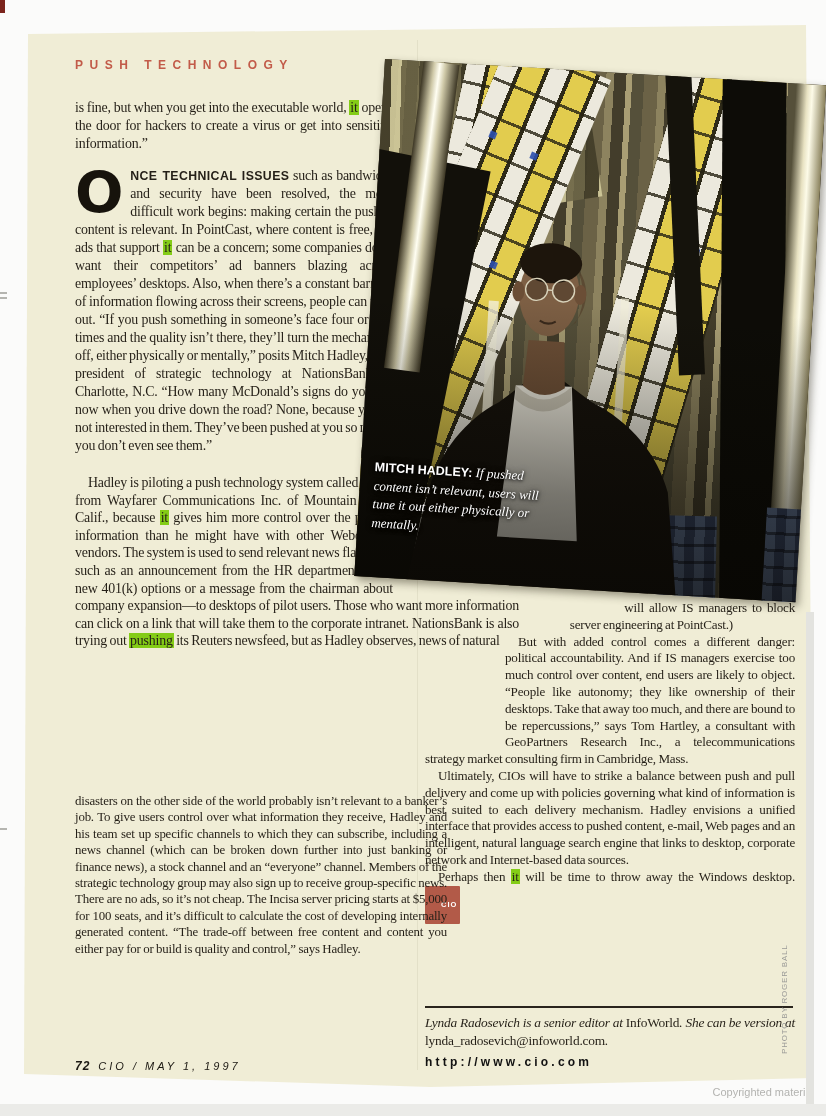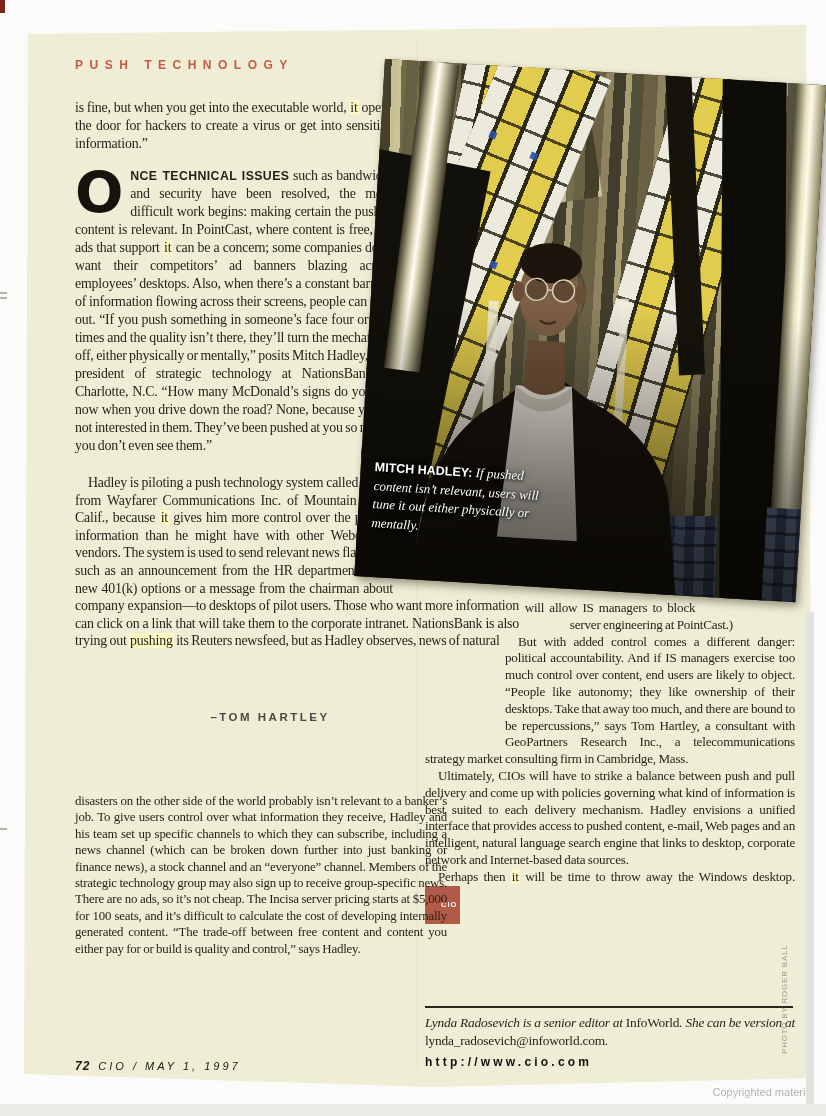--- a/index.html
+++ b/index.html
@@ -18,21 +18,21 @@
 
   
   .serif{font-family:"Liberation Serif",serif;font-size:13.9px;line-height:18px;
          letter-spacing:-0.2px;word-spacing:-0.8px;text-align:justify;}
   .serif-sm{font-family:"Liberation Serif",serif;font-size:13.1px;line-height:16.8px;
          letter-spacing:-0.2px;word-spacing:-0.6px;text-align:justify;}
   .serif-xs{font-family:"Liberation Serif",serif;font-size:12.9px;line-height:16.4px;
          letter-spacing:-0.2px;word-spacing:-0.5px;text-align:justify;}
   p{margin:0;}
   .indent{text-indent:13px;}
-  .hl{background:#fef9c3;padding:0 1px;}
+  .hl{background:#84cc16;padding:0 1px;}
   .rm{font-style:normal;}
   .endmark{display:inline-block;background:#b25a48;color:#fff;font-family:"Liberation Sans",sans-serif;
            font-size:7.5px;font-weight:bold;letter-spacing:1px;line-height:10px;padding:14px 3px;
            border-radius:1px;vertical-align:1px;}
 
   #label{left:75px;top:58px;font-family:"Liberation Sans",sans-serif;font-size:12px;font-weight:bold;
          letter-spacing:6.5px;color:#c25b49;}
   #intro{left:75px;top:99px;width:318px;}
   #leadpara{left:75px;top:167px;width:318px;}
   .dropcap{float:left;font-family:"DejaVu Sans",sans-serif;font-weight:900;font-size:57px;
@@ -44,21 +44,21 @@
 
   
   #pullquote{left:58px;top:702px;width:424px;text-align:center;}
   #pq-text{font-family:"Liberation Sans",sans-serif;font-weight:bold;font-size:19px;
            line-height:25.5px;color:#3a4f9f;letter-spacing:-0.2px;}
   #pq-attr{margin-top:9px;font-family:"Liberation Sans",sans-serif;font-weight:bold;
            font-size:11.5px;letter-spacing:2.5px;color:#4c4944;}
 
   
   #rightcol{left:425px;top:600px;width:370px;}
-  #rightcol .firstline{text-align:center;word-spacing:2px;font-family:Liberation Serif, serif;}
+  #rightcol .firstline{text-align:right;word-spacing:2px;font-family:Liberation Serif, serif;}
   #rightcol .serverline{text-align:right;padding-right:62px;}
   #rightcol .pq-cutout{float:left;width:80px;height:112px;}
   #rule{left:425px;top:1006px;width:368px;height:1.5px;background:#2a251d;}
   #credit{left:425px;top:1014px;width:370px;font-style:italic;font-size:13.4px;line-height:17.5px;
           text-align:justify;letter-spacing:-0.2px;}
 
   
   #leftcol2{left:75px;top:793px;width:372px;}
 
   
@@ -173,21 +173,20 @@
   </svg>
 
   <div class="ph" id="vignette"></div>
 
   <div class="ph" id="caption">
     <span class="cap-lead">MITCH HADLEY: </span><span class="cap-body">If pushed content isn’t relevant, users will tune it out either physically or mentally.</span>
   </div>
 </div>
 
 <div class="abs" id="pullquote">
-  <div id="pq-attr">–TOM HARTLEY</div>
 </div>
 
 <div class="abs serif-sm" id="rightcol">
   <p class="firstline">will allow IS managers to block</p>
   <p class="serverline">server engineering at PointCast.)</p>
   <div class="pq-cutout"></div>
   <p class="indent">But with added control comes a different danger: political accountability. And if IS managers exercise too much control over content, end users are likely to object. “People like autonomy; they like ownership of their desktops. Take that away too much, and there are bound to be repercussions,” says Tom Hartley, a consultant with GeoPartners Research Inc., a telecommunications strategy market consulting firm in Cambridge, Mass.</p>
   <p class="indent">Ultimately, CIOs will have to strike a balance between push and pull delivery and come up with policies governing what kind of information is best suited to each delivery mechanism. Hadley envisions a unified interface that provides access to pushed content, e-mail, Web pages and an intelligent, natural language search engine that links to desktop, corporate network and Internet-based data sources.</p>
   <p class="indent"><span>Perhaps then </span><span class="hl">it</span><span> will be time to throw away the Windows desktop. </span><span class="endmark">CIO</span></p>
 </div>

